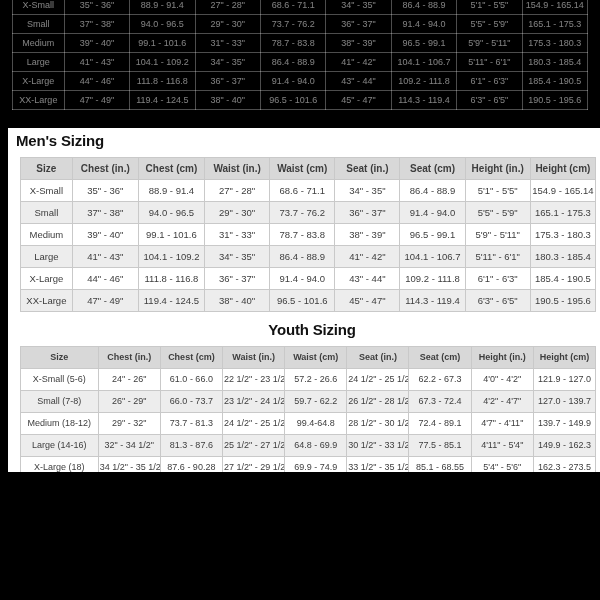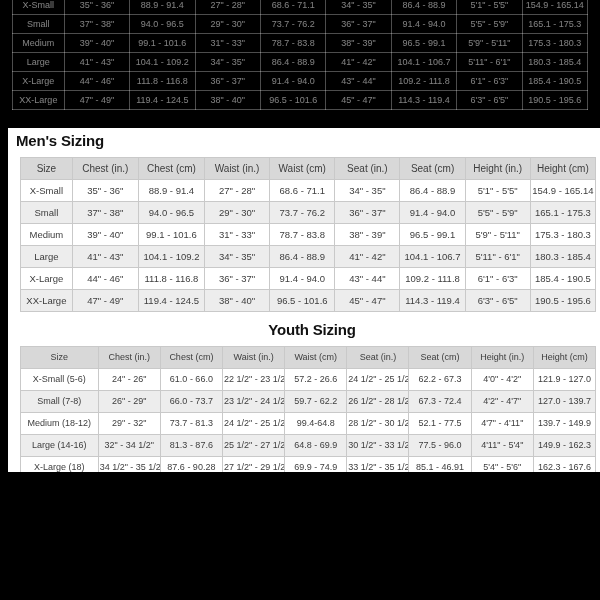--- a/index.html
+++ b/index.html
@@ -43,21 +43,21 @@
     margin:0;padding:5px 0 0 8px;
     font-size:15px;line-height:16px;font-weight:bold;
     letter-spacing:-0.2px;color:var(--heading);
   }
   .section-title.youth{padding-top:10px;text-align:center;}
   .light-table{margin:8px 12px 0 12px;}
   .light-table th{
     background:var(--header-bg);
     border:1px solid var(--border);
     color:var(--text);
-    font-size:10px;line-height:11px;font-weight:normal;
+    font-size:10px;line-height:11px;font-weight:bold;
     padding:5px 2px;white-space:nowrap;overflow:hidden;
   }
   .light-table td{
     background:var(--content-bg);
     border:1px solid var(--border);
     color:var(--text);
     font-size:9.5px;line-height:11px;
     padding:5px 1px;text-align:center;white-space:nowrap;overflow:hidden;
   }
   .light-table tbody tr:nth-child(even) td{background:var(--row-alt-bg);}
@@ -273,45 +273,45 @@
             <td>4'2" - 4'7"</td>
             <td>127.0 - 139.7</td>
           </tr>
           <tr>
             <td>Medium (18-12)</td>
             <td>29" - 32"</td>
             <td>73.7 - 81.3</td>
             <td>24 1/2" - 25 1/2"</td>
             <td>99.4-64.8</td>
             <td>28 1/2" - 30 1/2"</td>
-            <td>52.1 - 77.5</td>
+            <td>72.4 - 89.1</td>
             <td>4'7" - 4'11"</td>
             <td>139.7 - 149.9</td>
           </tr>
           <tr>
             <td>Large (14-16)</td>
             <td>32" - 34 1/2"</td>
             <td>81.3 - 87.6</td>
             <td>25 1/2" - 27 1/2"</td>
             <td>64.8 - 69.9</td>
             <td>30 1/2" - 33 1/2"</td>
-            <td>77.5 - 96.0</td>
+            <td>77.5 - 85.1</td>
             <td>4'11" - 5'4"</td>
             <td>149.9 - 162.3</td>
           </tr>
           <tr>
             <td>X-Large (18)</td>
             <td>34 1/2" - 35 1/2"</td>
             <td>87.6 - 90.28</td>
             <td>27 1/2" - 29 1/2"</td>
             <td>69.9 - 74.9</td>
             <td>33 1/2" - 35 1/2"</td>
-            <td>85.1 - 46.91</td>
+            <td>85.1 - 68.55</td>
             <td>5'4" - 5'6"</td>
-            <td>162.3 - 167.6</td>
+            <td>162.3 - 273.5</td>
           </tr>
         </tbody>
       </table>
 
   </div>
 
   <div class="band-bottom"></div>
 
 </div>
 

